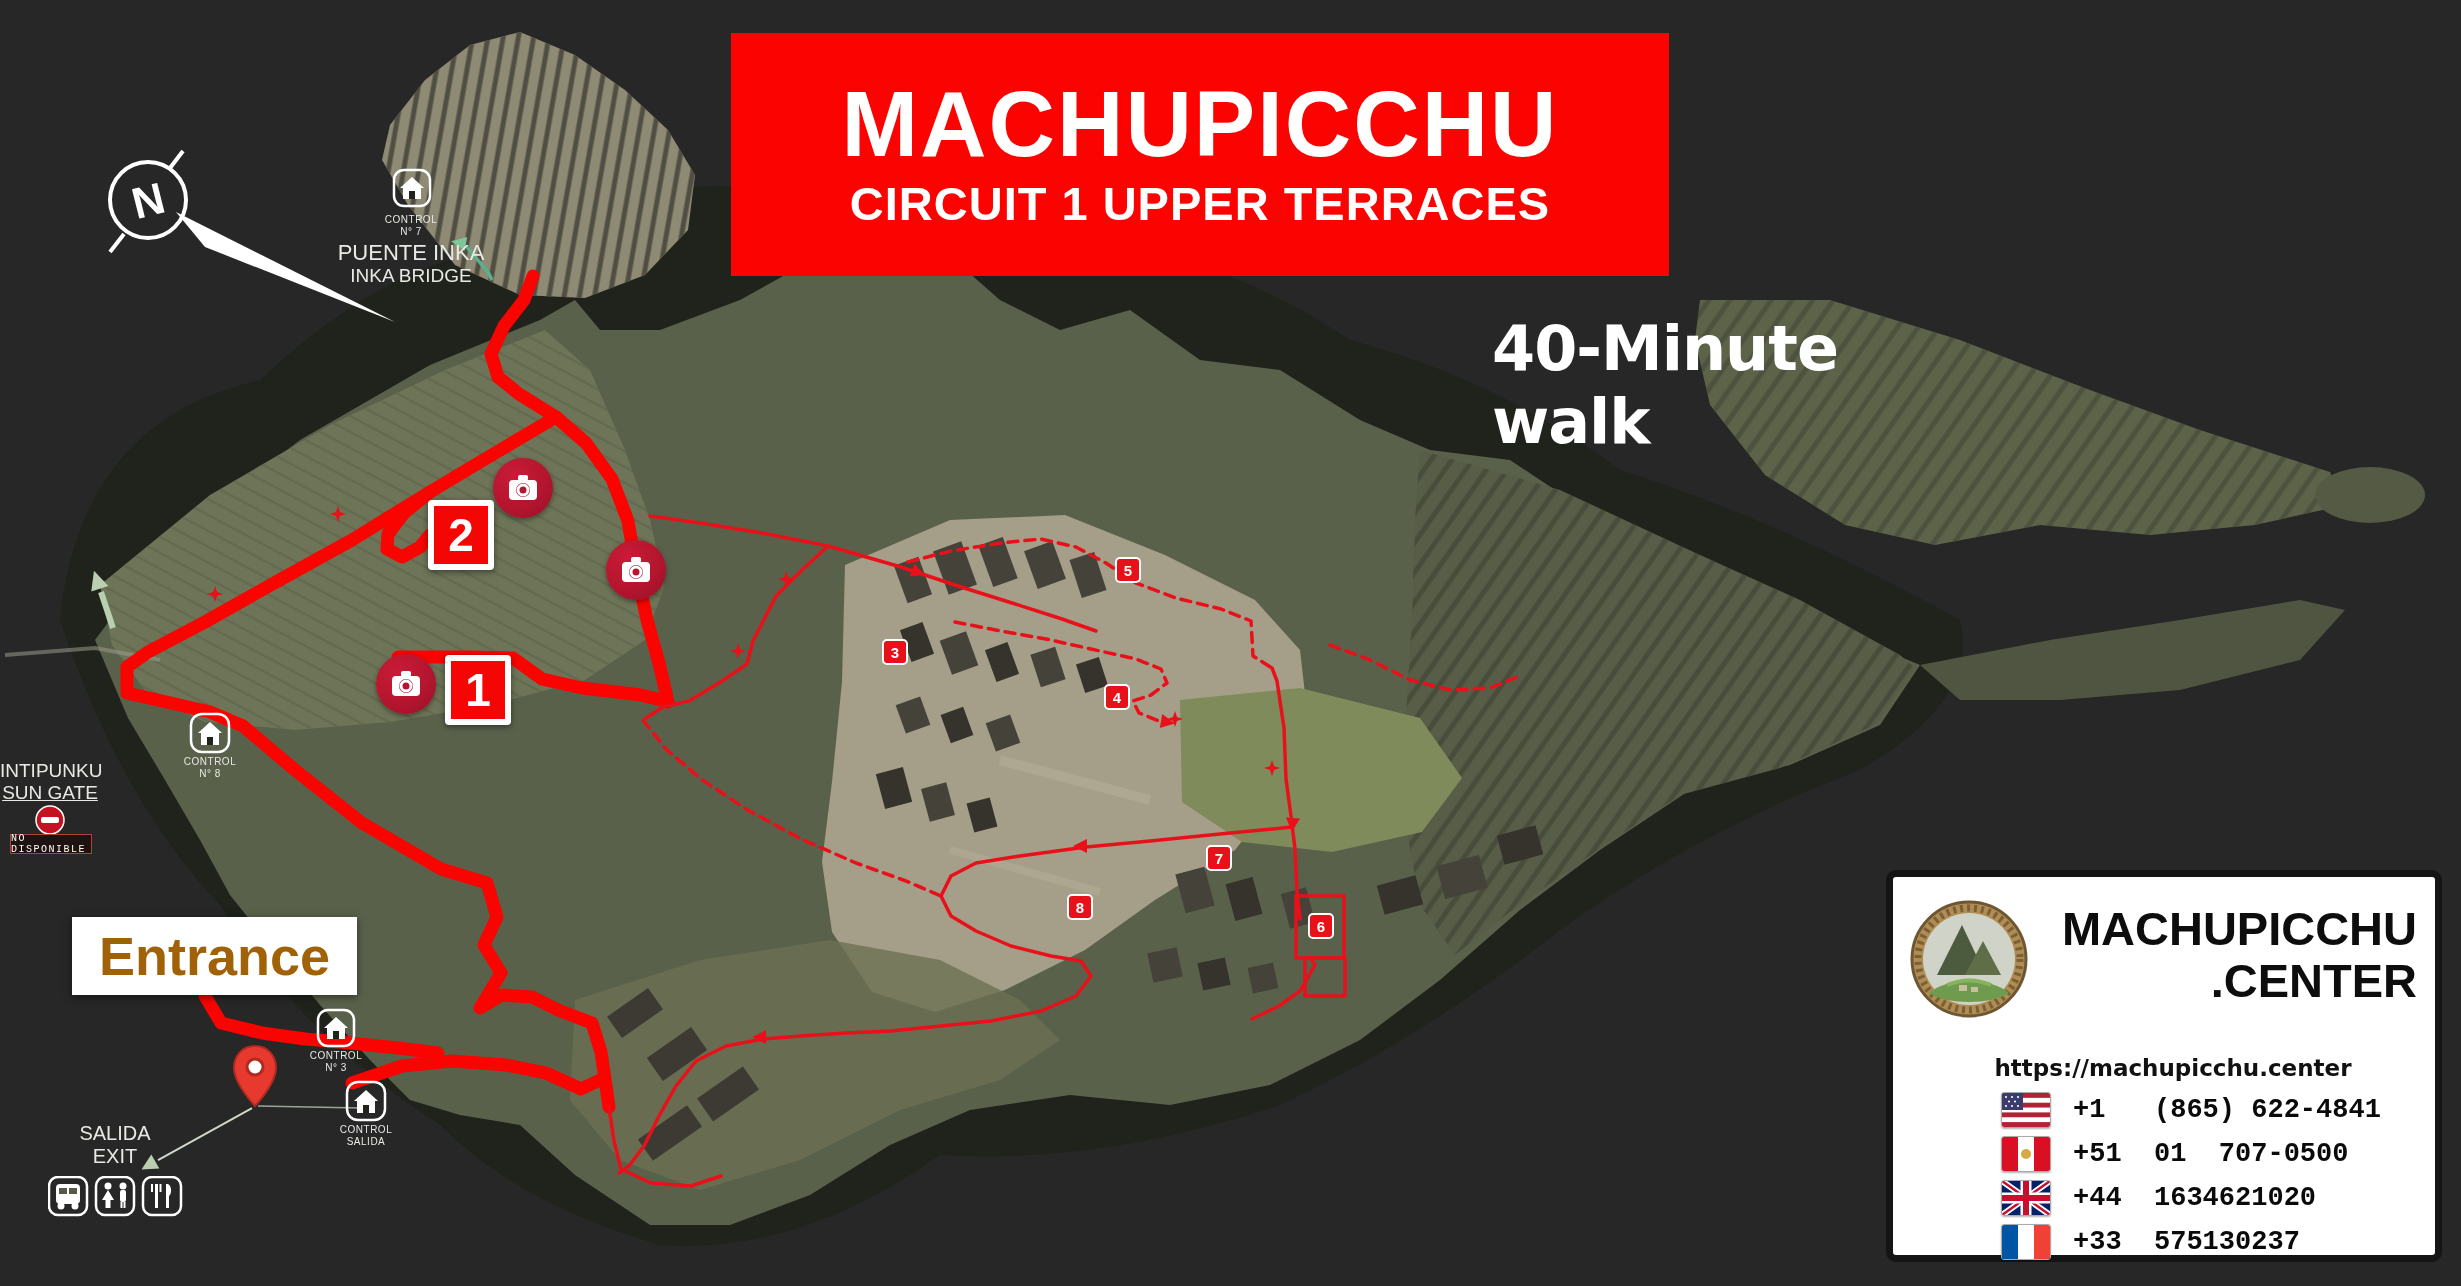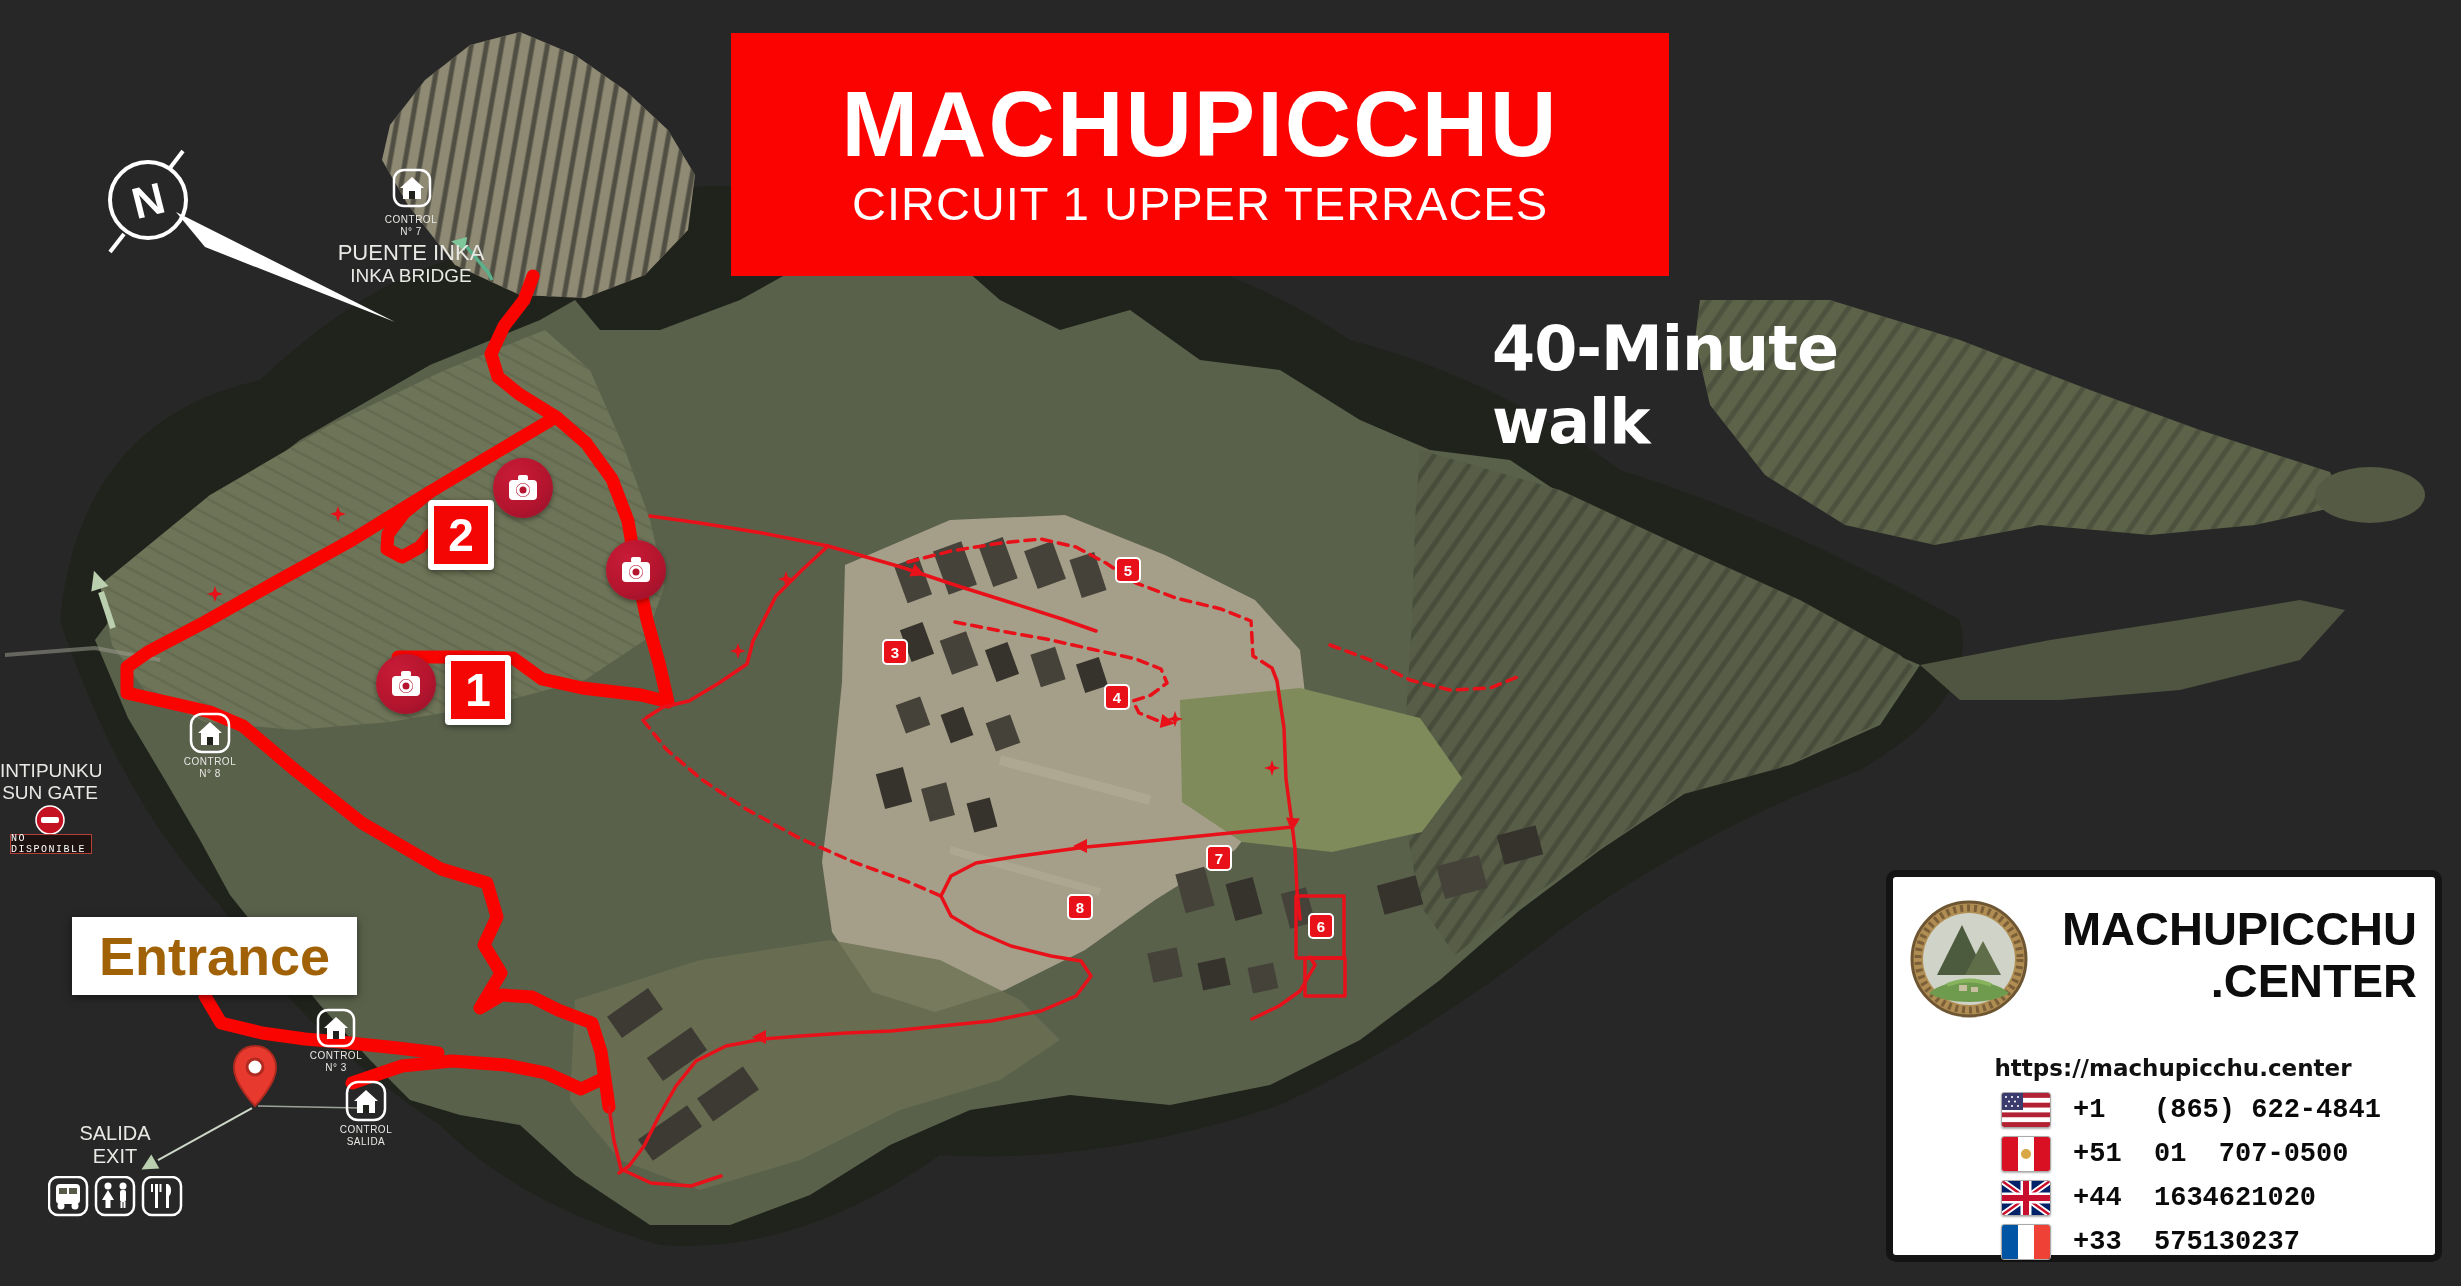--- a/index.html
+++ b/index.html
@@ -4,21 +4,21 @@
 <style>
   html,body{margin:0;padding:0;background:#272727;}
   #stage{position:relative;width:2461px;height:1286px;background:#272727;overflow:hidden;
          font-family:"Liberation Sans",sans-serif;}
   #terrain{position:absolute;left:0;top:0;}
   .abs{position:absolute;}
   
   .banner{left:731px;top:33px;width:938px;height:243px;background:#fb0300;
           display:flex;flex-direction:column;align-items:center;justify-content:center;}
   .banner .l1{color:#fff;font-size:92px;font-weight:800;letter-spacing:2px;line-height:1.0;}
-  .banner .l2{color:#fff;font-size:47px;font-weight:400;letter-spacing:1px;margin-top:6px;}
+  .banner .l2{color:#fff;font-size:47px;font-weight:700;letter-spacing:1px;margin-top:6px;}
   .subtitle{left:1492px;top:312px;width:470px;color:#fff;font-size:62px;font-weight:800;
             font-family:"DejaVu Sans",sans-serif;letter-spacing:-1px;}
   
   .maplbl{color:#e8e8e4;text-align:center;line-height:1.15;}
   .tiny{font-size:10px;letter-spacing:.5px;color:#e8e8e4;text-align:center;line-height:1.2;}
   
   .stopbox{width:54px;height:58px;background:#f40605;border:6px solid #fff;border-radius:4px;
            box-shadow:0 2px 6px rgba(0,0,0,.45);display:flex;align-items:center;justify-content:center;
            color:#fff;font-size:46px;font-weight:800;}
   .badge{width:22px;height:22px;background:#e8111a;border:2px solid #fff;border-radius:5px;
@@ -221,21 +221,21 @@
       </g>
     </svg>
     <div class="tiny">CONTROL</div>
     <div class="tiny">N° 7</div>
     <div class="maplbl" style="font-size:22px;margin-top:2px;">PUENTE INKA</div>
     <div class="maplbl" style="font-size:19px;">INKA BRIDGE</div>
   </div>
 
   <div class="abs" style="left:0px;top:760px;width:100px;">
     <div class="maplbl" style="font-size:19px;">INTIPUNKU</div>
-    <div class="maplbl" style="font-size:19px;">SUN GATE</div>
+    <div class="maplbl" style="font-size:19px;text-decoration:underline;">SUN GATE</div>
     <svg width="100" height="34">
       <circle cx="50" cy="16" r="14" fill="#c41222" stroke="#fff" stroke-width="1.5"></circle>
       <rect x="41" y="13" width="18" height="6" rx="2" fill="#fff"></rect>
     </svg>
   </div>
   <div class="abs nodisp">NO DISPONIBLE</div>
 
   <div class="abs" style="left:170px;top:712px;width:80px;">
     <svg width="80" height="44" style="display:block">
       <g transform="translate(21,2)" stroke="#fff" fill="none" stroke-width="2.5">

